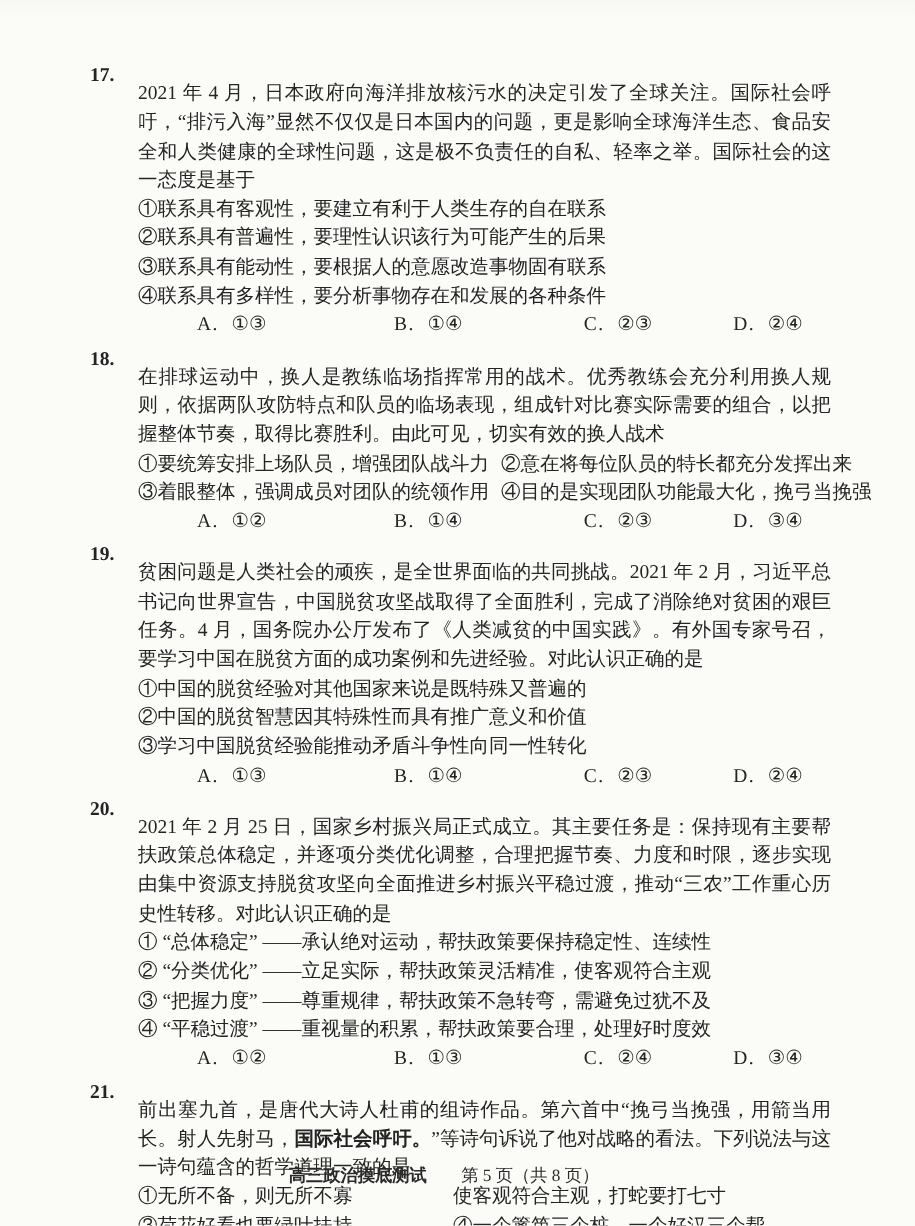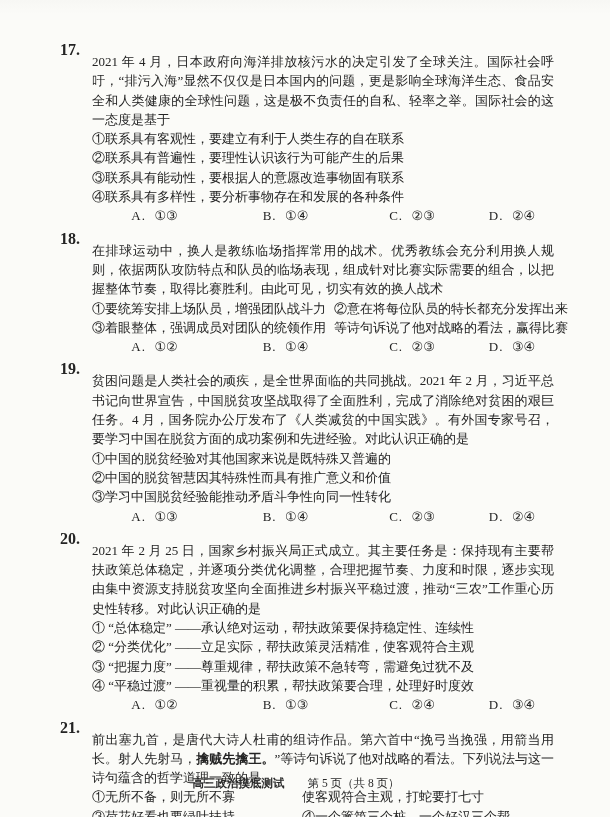--- a/index.html
+++ b/index.html
@@ -18,21 +18,21 @@
   .content {
     position: absolute;
     left: 60px; top: 40px;
     width: 494px;
   }
   .question { display: flex; align-items: flex-start; }
   .question + .question { margin-top: 3px; }
   .qnum {
     flex: 0 0 32px;
     font-weight: bold;
-    font-size: 16px;
+    font-size: 13px;
     line-height: 19.3px;
   }
   .qbody { flex: 1 1 auto; min-width: 0; font-size: 13px; line-height: 19.3px; }
   .stem {
     text-align: justify;
     text-justify: inter-ideograph;
     margin-top: 12px;
   }
   .stmt { white-space: nowrap; }
   .stmts-grid {
@@ -86,21 +86,21 @@
     </div>
 
     <div class="question">
       <div class="qnum">18.</div>
       <div class="qbody">
         <div class="stem">在排球运动中，换人是教练临场指挥常用的战术。优秀教练会充分利用换人规则，依据两队攻防特点和队员的临场表现，组成针对比赛实际需要的组合，以把握整体节奏，取得比赛胜利。由此可见，切实有效的换人战术</div>
         <div class="stmts-grid cols-q18">
           <div class="stmt">①要统筹安排上场队员，增强团队战斗力</div>
           <div class="stmt">②意在将每位队员的特长都充分发挥出来</div>
           <div class="stmt">③着眼整体，强调成员对团队的统领作用</div>
-          <div class="stmt">等诗句诉说了他对战略的看法，赢得比赛</div>
+          <div class="stmt">④目的是实现团队功能最大化，挽弓当挽强</div>
         </div>
         <div class="opts">
           <span class="opt"><span class="opt-label">A.</span><span class="opt-val">①②</span></span>
           <span class="opt"><span class="opt-label">B.</span><span class="opt-val">①④</span></span>
           <span class="opt"><span class="opt-label">C.</span><span class="opt-val">②③</span></span>
           <span class="opt"><span class="opt-label">D.</span><span class="opt-val">③④</span></span>
         </div>
       </div>
     </div>
 
@@ -137,21 +137,21 @@
           <span class="opt"><span class="opt-label">B.</span><span class="opt-val">①③</span></span>
           <span class="opt"><span class="opt-label">C.</span><span class="opt-val">②④</span></span>
           <span class="opt"><span class="opt-label">D.</span><span class="opt-val">③④</span></span>
         </div>
       </div>
     </div>
 
     <div class="question">
       <div class="qnum">21.</div>
       <div class="qbody">
-        <div class="stem"><span>前出塞九首，是唐代大诗人杜甫的组诗作品。第六首中“挽弓当挽强，用箭当用长。射人先射马，</span><span class="bold">擒贼先擒王。</span><span>”等诗句诉说了他对战略的看法。下列说法与这一诗句蕴含的哲学道理一致的是</span></div>
+        <div class="stem"><span>前出塞九首，是唐代大诗人杜甫的组诗作品。第六首中“挽弓当挽强，用箭当用长。射人先射马，</span><span class="bold">国际社会呼吁。</span><span>”等诗句诉说了他对战略的看法。下列说法与这一诗句蕴含的哲学道理一致的是</span></div>
         <div class="stmts-grid cols-q21">
           <div class="stmt">①无所不备，则无所不寡</div>
           <div class="stmt">使客观符合主观，打蛇要打七寸</div>
           <div class="stmt">③荷花好看也要绿叶扶持</div>
           <div class="stmt">④一个篱笆三个桩，一个好汉三个帮</div>
         </div>
         <div class="opts">
           <span class="opt"><span class="opt-label">A.</span><span class="opt-val">①②</span></span>
           <span class="opt"><span class="opt-label">B.</span><span class="opt-val">①③</span></span>
           <span class="opt"><span class="opt-label">C.</span><span class="opt-val">②④</span></span>

